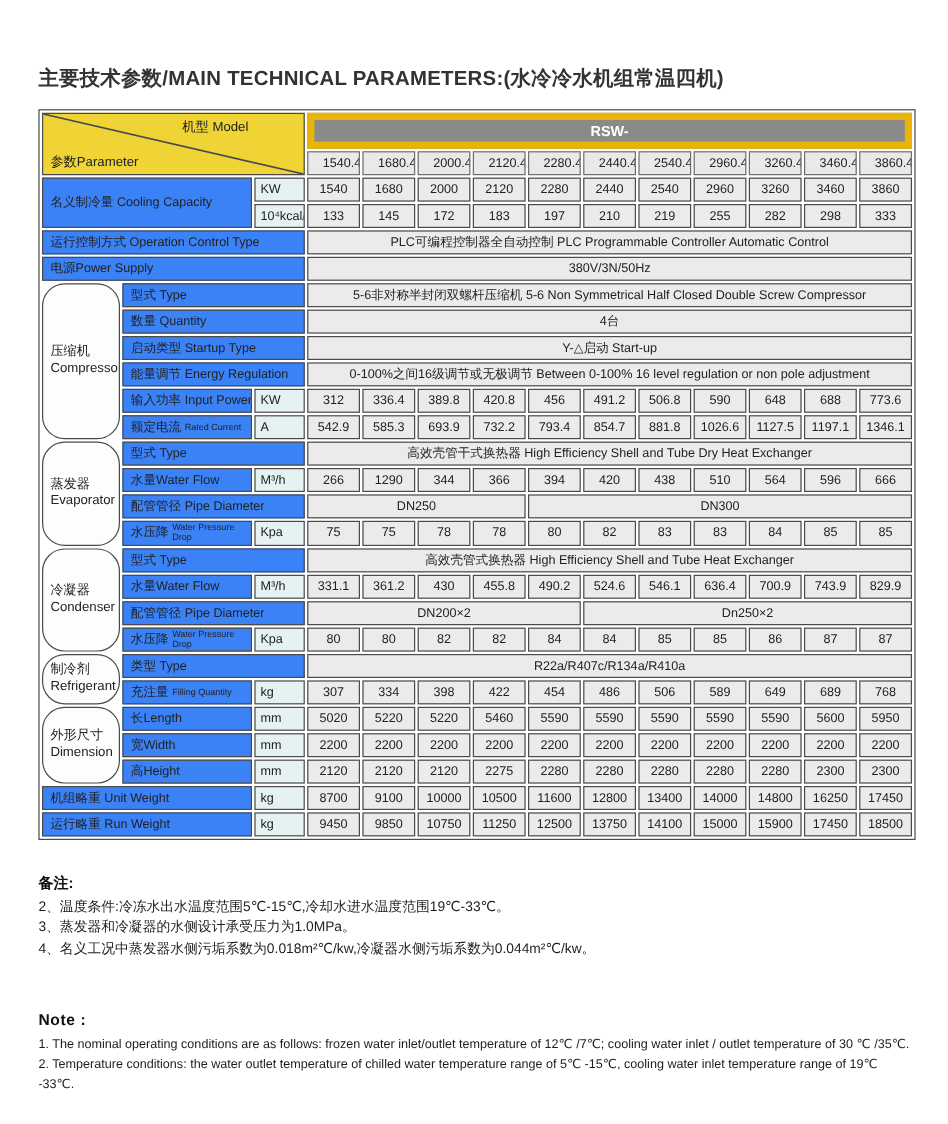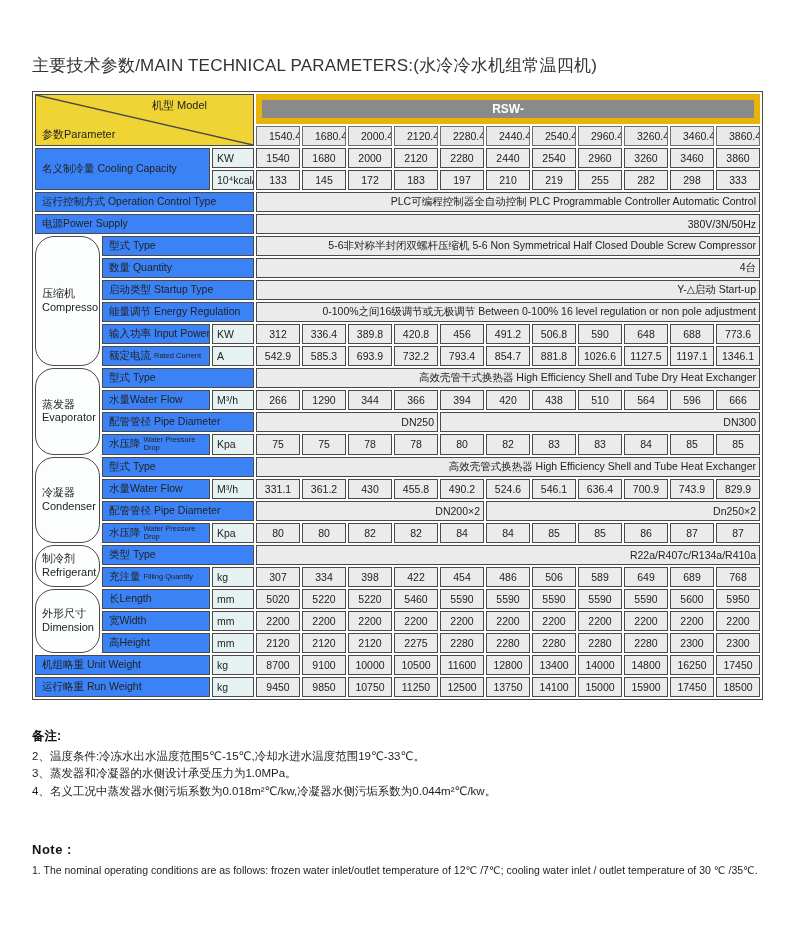--- a/index.html
+++ b/index.html
@@ -3,21 +3,21 @@
 <meta charset="utf-8">
 <style>
   html, body { margin: 0; padding: 0; background: #ffffff; }
   body {
     width: 790px; height: 937px;
     font-family: "Liberation Sans", "DejaVu Sans", sans-serif;
     color: #222;
   }
   .page { padding: 54px 32px 0 32px; box-sizing: border-box; }
   .page-title {
-    font-size: 17px; font-weight: normal; color: #333;
+    font-size: 17px; font-weight: bold; color: #333;
     margin: 0 0 14px 0; letter-spacing: 0.2px;
   }
   table.params {
     width: 726px;
     border-collapse: separate;
     border-spacing: 2px;
     background: #ffffff;
     border: 1px solid #4a4a4a;
     table-layout: fixed;
   }
@@ -25,21 +25,21 @@
   .c-series  { background: #8a8a8a; color: #ffffff; font-weight: bold; font-size: 12px; text-align: center; border: 6px solid #eab308; }
   .c-model   { background: #e9e9e9; font-weight: normal; font-size: 10.5px; text-align: center; border: 1px solid #6f6f6f; color: #222; padding: 1px 12px; }
   .c-diag    { background: #f0d435; position: relative; padding: 0; }
   .c-diag svg { position: absolute; left: 0; top: 0; width: 100%; height: 100%; }
   .diag-model { position: absolute; top: 3px; right: 46px; font-size: 11px; color: #222; }
   .diag-param { position: absolute; bottom: 3px; left: 6px; font-size: 11px; color: #222; }
   .c-group { background: #fcfefe; font-size: 11px; text-align: left; padding-left: 6px; white-space: pre-line; line-height: 1.25; color: #222; border-radius: 19px; }
   .c-label { background: #3b82f6; font-size: 10.5px; text-align: left; padding-left: 6px; white-space: nowrap; color: #222; }
   .c-unit  { background: #e6f2f2; font-size: 10.5px; text-align: left; padding-left: 4px; color: #222; margin-top: 35px; }
   .c-data  { background: #ebebeb; font-size: 10.5px; text-align: center; color: #222; padding: 1px 1px; }
-  .c-merge, .c-span { background: #ebebeb; font-size: 10.5px; text-align: right; white-space: nowrap; color: #222; }
+  .c-merge, .c-span { background: #ebebeb; font-size: 10.5px; text-align: center; white-space: nowrap; color: #222; }
   .lbl-small {
     display: inline-block; max-width: 56px; font-size: 7.5px; line-height: 1.1;
     vertical-align: middle; margin-left: 3px; white-space: normal;
   }
   .notes-cn { margin-top: 28px; }
   .notes-title { font-weight: bold; font-size: 12.5px; color: #111; margin-bottom: 3px; }
   .notes-cn .note-line { font-size: 11.5px; line-height: 1.5; color: #1d1d1d; }
   .notes-en { margin-top: 42px; }
   .notes-en .notes-title { font-size: 13px; letter-spacing: 0.5px; margin-bottom: 5px; }
   .notes-en .note-line { font-size: 10.5px; line-height: 1.62; color: #1d1d1d; }
@@ -354,15 +354,16 @@
   <div class="notes-cn">
     <div class="notes-title">备注:</div>
     <div class="note-line">2、温度条件:冷冻水出水温度范围5℃-15℃,冷却水进水温度范围19℃-33℃。</div>
     <div class="note-line">3、蒸发器和冷凝器的水侧设计承受压力为1.0MPa。</div>
     <div class="note-line">4、名义工况中蒸发器水侧污垢系数为0.018m²℃/kw,冷凝器水侧污垢系数为0.044m²℃/kw。</div>
   </div>
 
   <div class="notes-en">
     <div class="notes-title">Note :</div>
     <div class="note-line">1. The nominal operating conditions are as follows: frozen water inlet/outlet temperature of 12℃ /7℃; cooling water inlet / outlet temperature of 30 ℃ /35℃.</div>
+    <div class="note-line">2. Temperature conditions: the water outlet temperature of chilled water temperature range of 5℃ -15℃, cooling water inlet temperature range of 19℃ -33℃.</div>
 
   </div>
 </div>
 
 </body></html>

